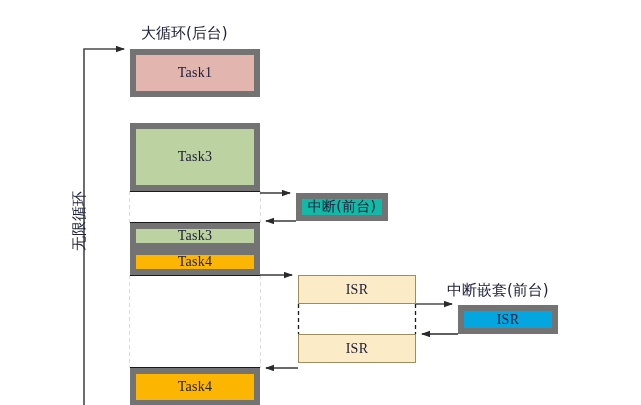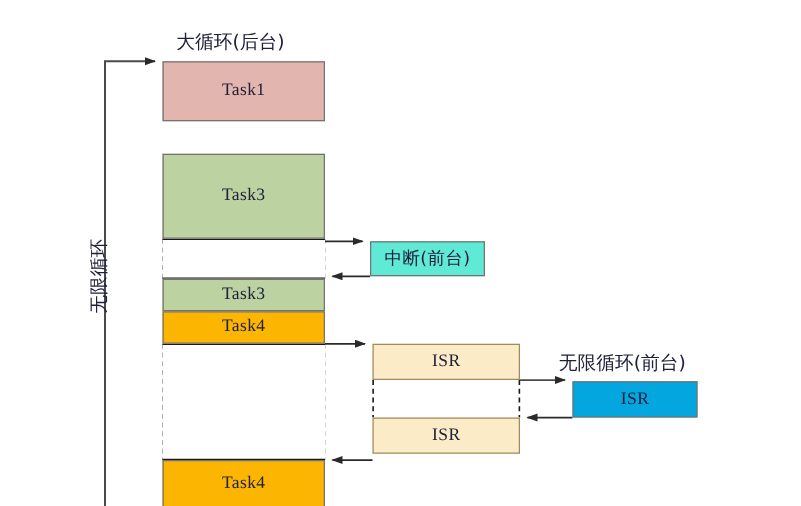--- a/index.html
+++ b/index.html
@@ -4,21 +4,21 @@
 <style>
   html,body{margin:0;padding:0;background:#ffffff;}
   body{
     width:641px;height:405px;position:relative;overflow:hidden;
     font-family:"Liberation Serif","DejaVu Serif",serif;
     color:#1a1a2e;
   }
   #canvas{position:absolute;left:0;top:0;width:641px;height:405px;margin-top:16px;}
   .box{
     position:absolute;box-sizing:border-box;
-    border:1px solid #737373;
+    border:6px solid #737373;
     display:flex;align-items:center;justify-content:center;
     font-size:14px;letter-spacing:.3px;
     color:#20203a;
     white-space:nowrap;
   }
   .lbl{
     position:absolute;font-size:15px;color:#20203a;white-space:nowrap;
     font-family:"Liberation Sans","DejaVu Sans",sans-serif;
   }
   .vlabel{
@@ -73,40 +73,40 @@
       <path d="M458,318 L422,318" fill="none" stroke="#2a2a2a" stroke-width="1.4" marker-end="url(#arrow)"></path>
     </g>
 
     <g>
       <path d="M298,352 L266,352" fill="none" stroke="#2a2a2a" stroke-width="1.4" marker-end="url(#arrow)"></path>
     </g>
   </svg>
 
   <div class="lbl cn" style="left:141px;top:8px;">大循环(后台)</div>
 
-  <div class="lbl cn" style="left:447px;top:265px;">无限循环(前台)</div>
+  <div class="lbl cn" style="left:447px;top:265px;">中断嵌套(前台)</div>
 
   <div class="vlabel cn" style="left:70px;top:235px;transform:rotate(-90deg);">无限循环</div>
 
   <div class="box" style="left:130px;top:33px;width:130px;height:48px;background:#e2b6ae;">Task1</div>
 
 
   <div class="box" style="left:130px;top:107px;width:130px;height:68px;background:#bcd2a0;">Task3</div>
 
   <div class="box" style="left:130px;top:175px;width:130px;height:32px;background:#ffffff;border:none;border-top:1px solid #1a1a1a;border-bottom:1px solid #1a1a1a;"></div>
 
   <div class="box" style="left:130px;top:207px;width:130px;height:26px;background:#bcd2a0;">Task3</div>
 
   <div class="box" style="left:130px;top:233px;width:130px;height:26px;background:#fcb500;">Task4</div>
 
   <div class="box" style="left:130px;top:259px;width:130px;height:93px;background:#ffffff;border:none;border-top:1px solid #1a1a1a;border-bottom:1px solid #1a1a1a;"></div>
 
   <div class="box" style="left:130px;top:352px;width:130px;height:38px;background:#fcb500;">Task4</div>
 
-  <div class="box cn" style="left:296px;top:177px;width:92px;height:28px;background:#5eead4;font-size:14px;">中断(前台)</div>
+  <div class="box cn" style="left:296px;top:177px;width:92px;height:28px;background:#14b8a6;font-size:14px;">中断(前台)</div>
 
   <div class="box" style="left:298px;top:259px;width:118px;height:29px;background:#fbecc7;border:1px solid #a08b5f;">ISR</div>
 
   <div class="box" style="left:298px;top:318px;width:118px;height:29px;background:#fbecc7;border:1px solid #a08b5f;">ISR</div>
 
   <div class="box" style="left:458px;top:289px;width:100px;height:29px;background:#04a6e0;">ISR</div>
 
 </div>
 
 </body></html>

